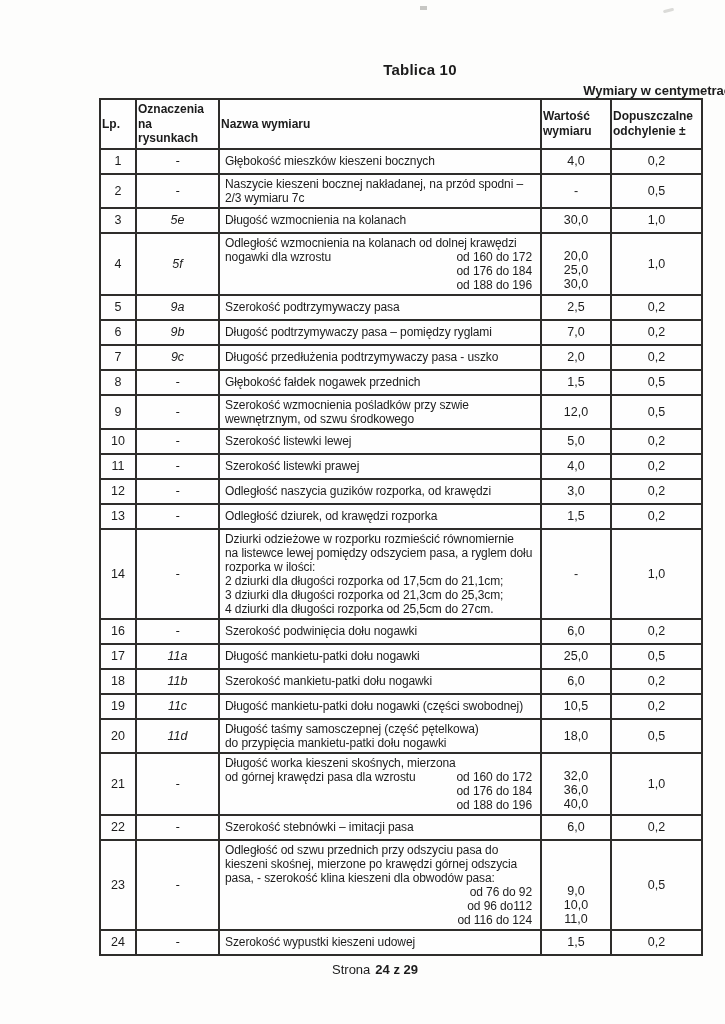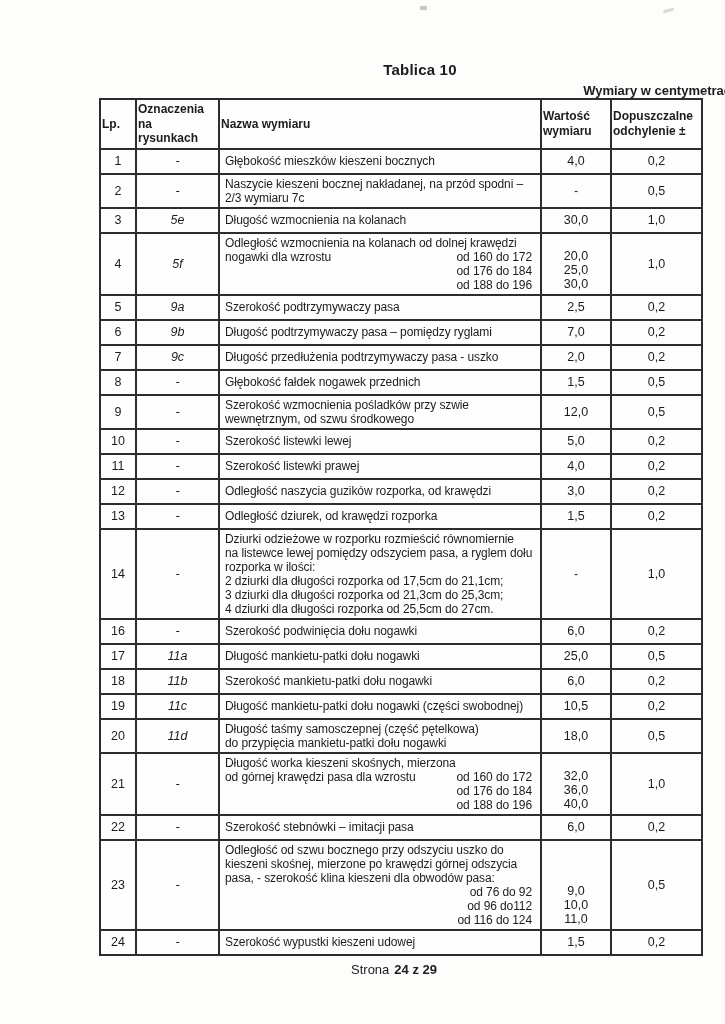--- a/index.html
+++ b/index.html
@@ -40,21 +40,21 @@
   td.lp { text-align: center; font-size: 12.5px; }
   td.ozn { text-align: center; font-style: italic; font-size: 12.5px; }
   td.name { letter-spacing: -0.1px; }
   .name-line { display: flex; justify-content: space-between; white-space: nowrap; }
   .name-line .l { flex: 0 1 auto; }
   .name-line .r { margin-left: auto; padding-right: 3px; text-align: left; }
   td.val { text-align: center; font-size: 12.5px; }
   td.val.multi { vertical-align: bottom; padding-bottom: 3px; }
   td.dev { text-align: center; font-size: 12.5px; }
   .footer {
-    position: absolute; top: 962px; left: 394px;
+    position: absolute; top: 962px; left: 375px;
     transform: translateX(-50%);
     font-size: 13px; white-space: nowrap;
   }
   .footer .prefix { margin-right: 5px; }
   .footer .pagenum { font-weight: bold; }
   .artifact { position: absolute; background: #9a9a96; }
   .artifact-1 { left: 420px; top: 6px; width: 7px; height: 4px; opacity: .55; }
   .artifact-2 { left: 663px; top: 9px; width: 11px; height: 3px; opacity: .35; border-radius: 2px; transform: rotate(-14deg); }
   .artifact-3 { left: 607px; top: 519px; width: 3px; height: 7px; opacity: .6; border-radius: 1px; transform: rotate(16deg); }
 </style>
@@ -410,21 +410,21 @@
           <td class="val">
             <div>6,0</div>
           </td>
           <td class="dev">0,2</td>
         </tr>
         <tr>
           <td class="lp">23</td>
           <td class="ozn">-</td>
           <td class="name">
             <div class="name-line">
-              <span class="l">Odległość od szwu bocznego przy odszyciu uszko do</span>
+              <span class="l">Odległość od szwu przednich przy odszyciu pasa do</span>
             </div>
             <div class="name-line">
               <span class="l">kieszeni skośnej, mierzone po krawędzi górnej odszycia</span>
             </div>
             <div class="name-line">
               <span class="l">pasa, - szerokość klina kieszeni dla obwodów pasa:</span>
             </div>
             <div class="name-line">
               <span class="r">od 76 do 92</span>
             </div>

